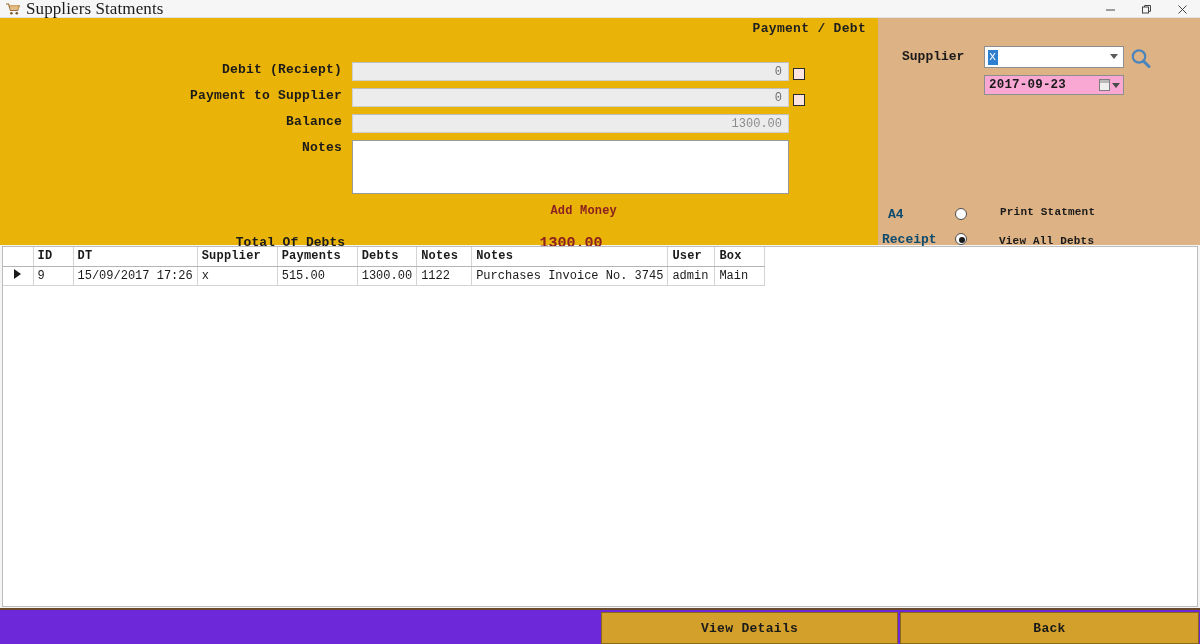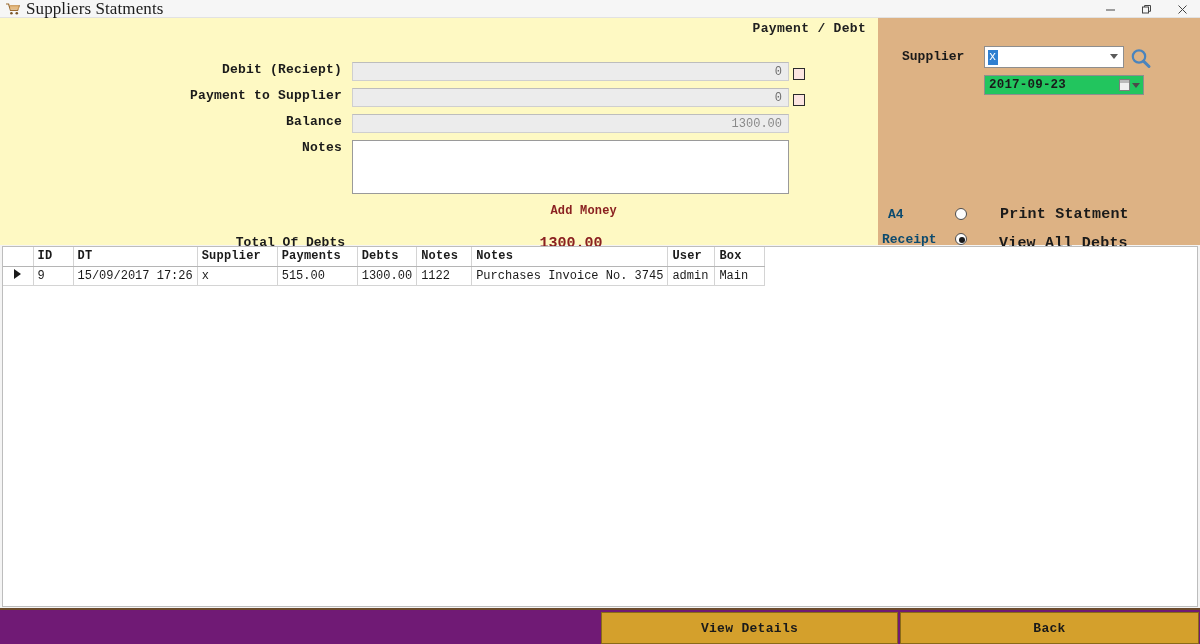--- a/index.html
+++ b/index.html
@@ -44,21 +44,21 @@
     width: 36px; height: 18px;
     display: flex; align-items: center; justify-content: center;
     color: #3a3a3a;
   }
   .win-btn svg { display: block; }
 
   
   .form-panel {
     position: absolute; left: 0; top: 18px;
     width: 878px; height: 227px;
-    background: #fef9c3;
+    background: #eab308;
   }
   .panel-title {
     position: absolute; right: 12px; top: 3px;
     font-family: "Liberation Mono", monospace;
     font-size: 13px; font-weight: bold; color: #202020;
     letter-spacing: 0.3px;
   }
   .field-label {
     position: absolute;
     font-family: "Liberation Mono", monospace;
@@ -152,22 +152,22 @@
     border-left: 4px solid transparent;
     border-right: 4px solid transparent;
     border-top: 5px solid #5a5a5a;
   }
   .magnifier {
     position: absolute; left: 1128px; top: 46px;
     width: 26px; height: 26px;
   }
   .datepicker {
     position: absolute; left: 106px; top: 57px;
-    width: 160px; height: 20px;
-    background: #22c55e;
+    width: 140px; height: 20px;
+    background: #f9a8d4;
     border: 1px solid #8e8e8e;
     display: flex; align-items: center;
   }
   .date-val {
     font-family: "Liberation Mono", monospace;
     font-size: 12.5px; font-weight: bold; color: #1a1a1a;
     margin-left: 4px; letter-spacing: 0.2px;
   }
   .date-ctrl {
     position: absolute; right: 3px; top: 3px;
@@ -206,21 +206,21 @@
   .radio.on::after {
     content: ""; position: absolute;
     left: 3px; top: 3px;
     width: 6px; height: 6px;
     border-radius: 50%;
     background: #1a1a1a;
   }
   .side-link {
     position: absolute;
     font-family: "Liberation Mono", monospace;
-    font-size: 15px; font-weight: bold; color: #1a1a1a;
+    font-size: 11px; font-weight: bold; color: #1a1a1a;
     letter-spacing: 0.2px;
     cursor: pointer; white-space: nowrap;
   }
 
   
   .grid-wrap {
     position: absolute; left: 2px; top: 246px;
     width: 1196px; height: 361px;
     background: #ffffff;
     border: 1px solid #bdbdbd;
@@ -268,21 +268,21 @@
   }
   td.sel {
     background: #1c86d6;
     color: #ffffff;
   }
 
   
   .footer {
     position: absolute; left: 0; top: 608px;
     width: 1200px; height: 36px;
-    background: #701a75;
+    background: #6d28d9;
     border-top: 2px solid #6b4a2b;
   }
   .foot-btn {
     position: absolute; top: 2px;
     height: 32px;
     background: #d4a02c;
     border: 1px solid #8a6a18;
     color: #1a1a1a;
     font-family: "Liberation Mono", monospace;
     font-size: 13px; font-weight: bold;

